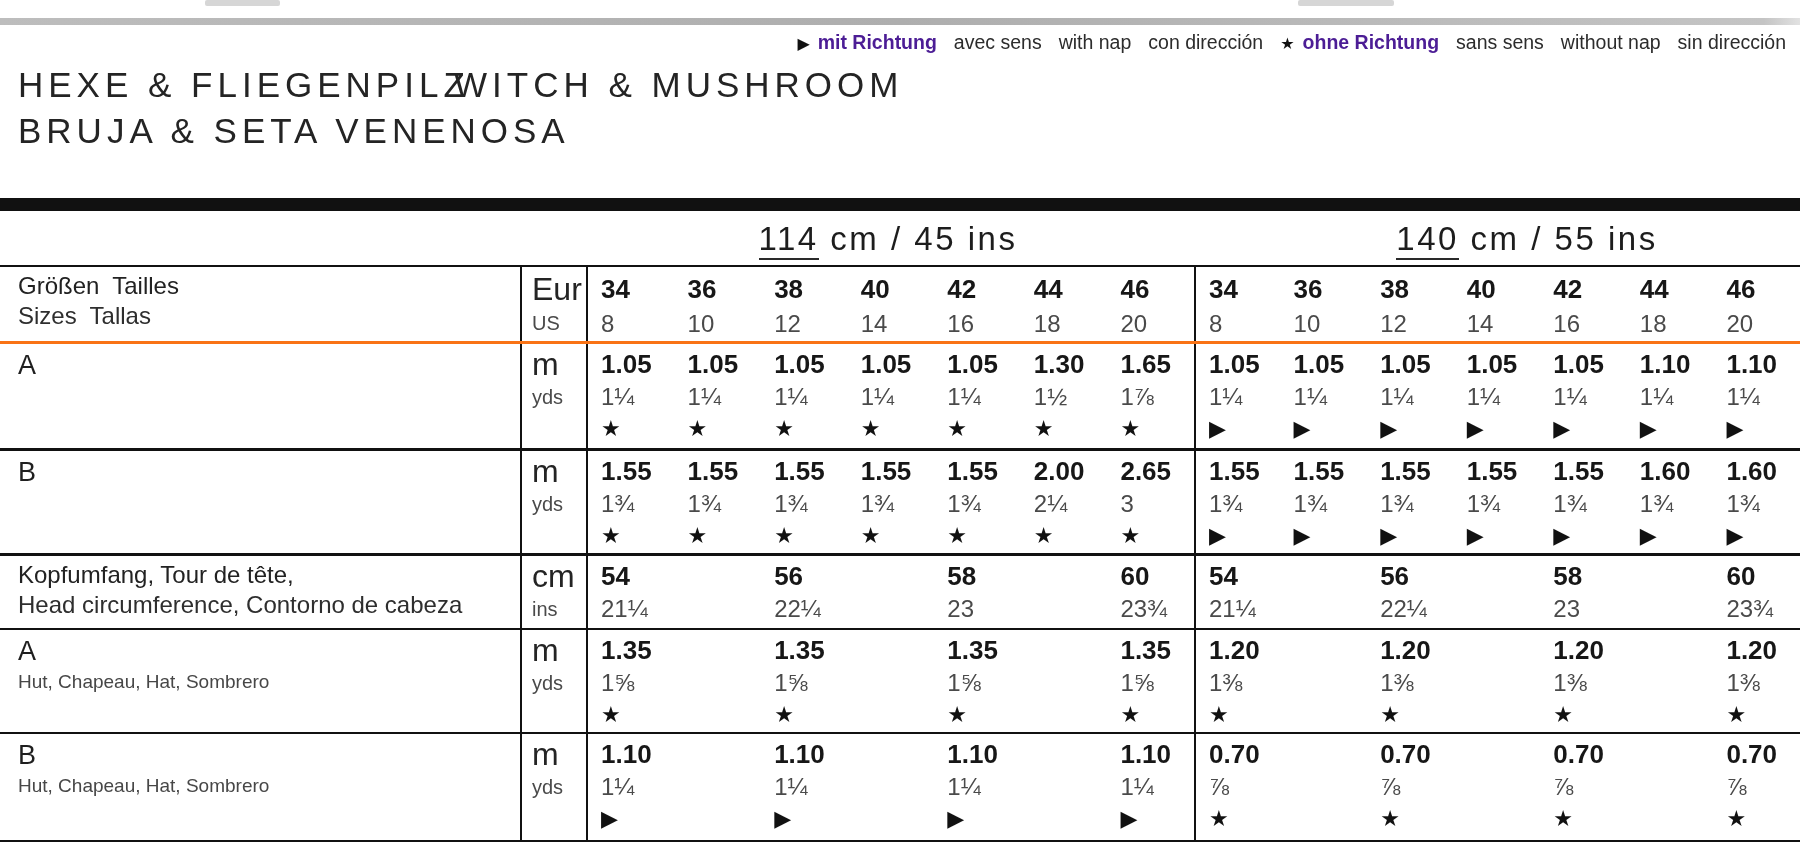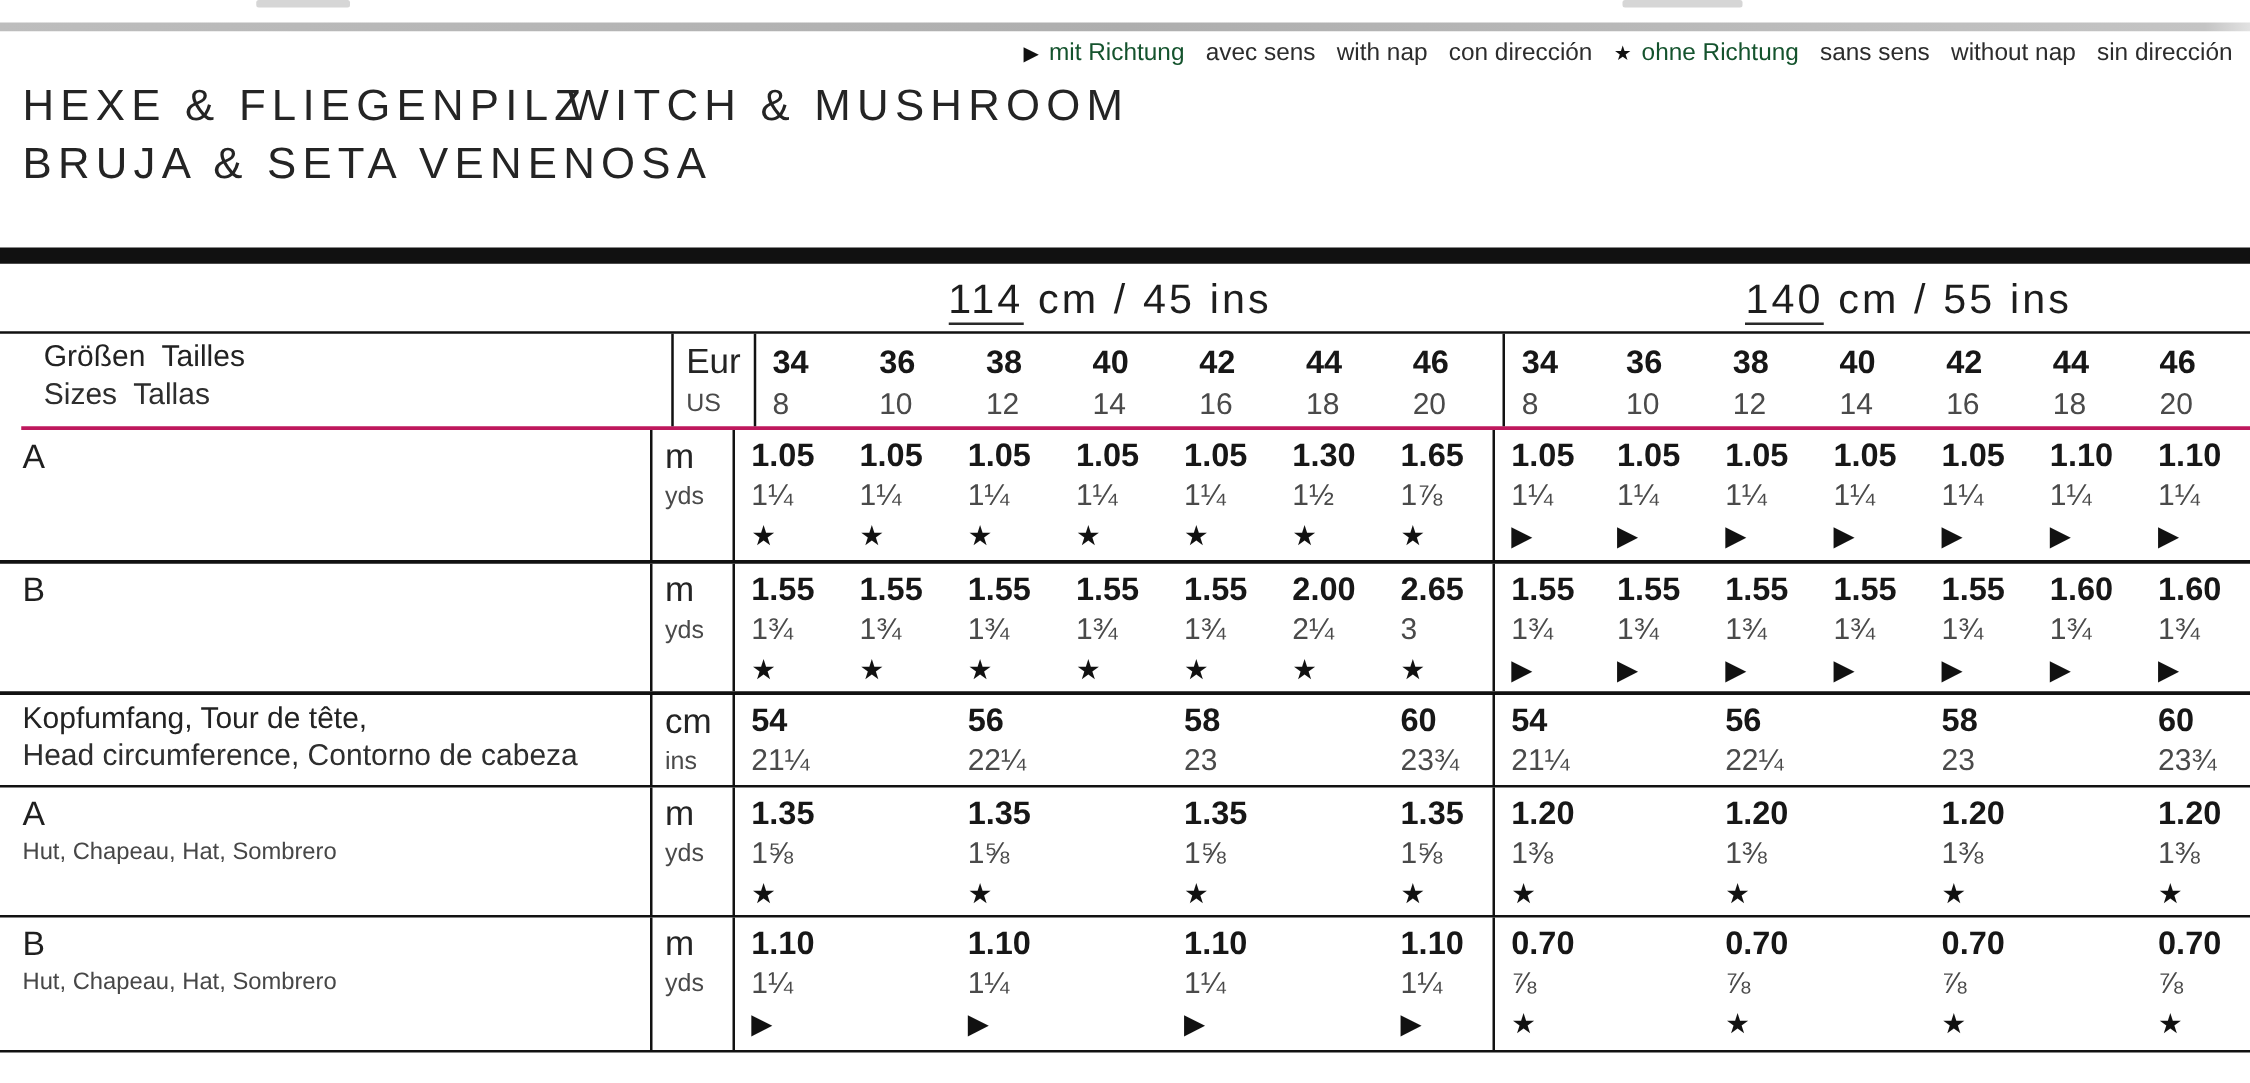--- a/index.html
+++ b/index.html
@@ -12,56 +12,56 @@
   .smudge{position:absolute;top:0;height:6px;background:#d6d6d6;border-radius:2px;}
   .smudge.s1{left:205px;width:75px;}
   .smudge.s2{left:1298px;width:96px;}
   .gray-bar{position:absolute;left:0;top:18px;width:1800px;height:7px;
     background:linear-gradient(90deg,#bdbdbd 0%,#aeaeae 50%,#c4c4c4 98%,#e2e2e2 100%);}
   
   .legend{position:absolute;top:31px;right:14px;display:flex;gap:17px;align-items:baseline;
     font-size:19.5px;color:#2c2c2c;white-space:nowrap;}
   .legend .item{display:inline-flex;gap:8px;align-items:baseline;}
   .legend .sym{font-size:16px;color:#111;}
-  .legend .bold{font-weight:400;color:#14532d;}
+  .legend .bold{font-weight:700;color:#4c1d95;}
   
   .title{position:absolute;left:18px;top:64px;display:grid;
     grid-template-columns:412px auto;column-gap:24px;row-gap:4px;
     font-size:35px;line-height:42px;letter-spacing:5px;font-weight:500;color:#242424;white-space:nowrap;}
   .black-bar{position:absolute;left:0;top:198px;width:1800px;height:13px;background:#111;}
   
   .group-headers{position:absolute;left:0;top:212px;width:1800px;height:53px;
     display:grid;grid-template-columns:522px 668px 610px;align-items:center;margin-left:32px;}
   .group-headers .gh{text-align:center;font-size:33px;letter-spacing:2.5px;color:#1d1d1d;}
   .group-headers .num{border-bottom:2px solid #2a2a2a;padding-bottom:1px;}
   
   .yardage-table{position:absolute;left:0;top:265px;width:1800px;border-top:2px solid #111;}
   .trow{display:grid;grid-template-columns:520px 68px repeat(14,1fr);}
-  .row-sizes{height:74px;border-bottom:3px solid #be185d;margin-left:17px;}
+  .row-sizes{height:74px;border-bottom:3px solid #f97316;}
   .row-a{height:104px;border-bottom:3px solid #111;}
   .row-b{height:102px;border-bottom:3px solid #111;}
   .row-kopf{height:72px;border-bottom:2px solid #111;}
   .row-ahat{height:102px;border-bottom:2px solid #111;}
   .row-bhat{height:106px;border-bottom:2px solid #111;}
   .cell{padding-top:4px;overflow:hidden;}
   .label-cell{padding-left:18px;}
   .unit-cell{border-left:2px solid #111;border-right:2px solid #111;padding-left:10px;}
   .val-cell{padding-left:13px;}
   .group-start{border-left:2px solid #111;}
   
   .v1{font-size:26px;font-weight:600;color:#171717;line-height:33px;white-space:pre;}
   .v2{font-size:24px;font-weight:400;color:#4a4a4a;line-height:32px;white-space:pre;}
   .v3{font-size:22px;color:#111;line-height:32px;}
   .row-sizes .v1{line-height:36px;}
   .row-sizes .v2{line-height:33px;}
   .lab{font-size:24px;font-weight:500;color:#222;line-height:30px;white-space:pre;}
   .lab2{font-size:24px;font-weight:400;color:#2e2e2e;line-height:30px;white-space:pre;}
   .view-lab{font-size:27px;font-weight:500;color:#1f1f1f;line-height:34px;}
   .sublab{font-size:19px;color:#474747;line-height:27px;}
-  .unit-top{font-size:28px;font-weight:500;color:#242424;line-height:33px;}
+  .unit-top{font-size:32px;font-weight:500;color:#242424;line-height:33px;}
   .unit-bottom{font-size:20px;font-weight:400;color:#4a4a4a;line-height:32px;}
   .row-sizes .unit-top{line-height:36px;}
   .row-sizes .unit-bottom{line-height:33px;}
 </style>
 </head>
 <body>
 
 <div>
 
   <div class="smudge s1"></div>

